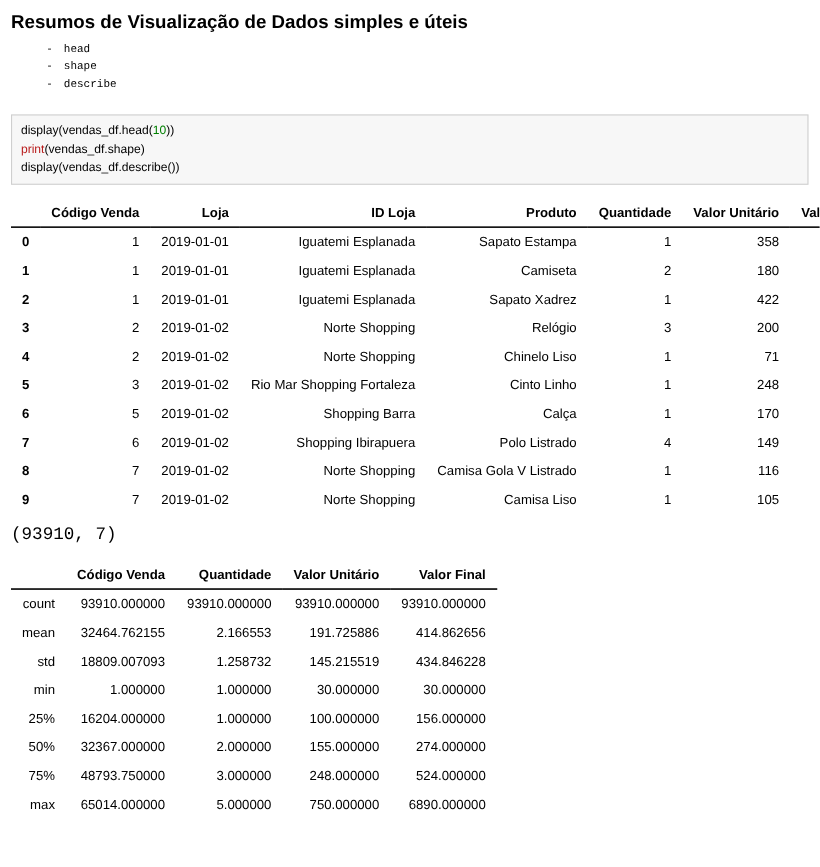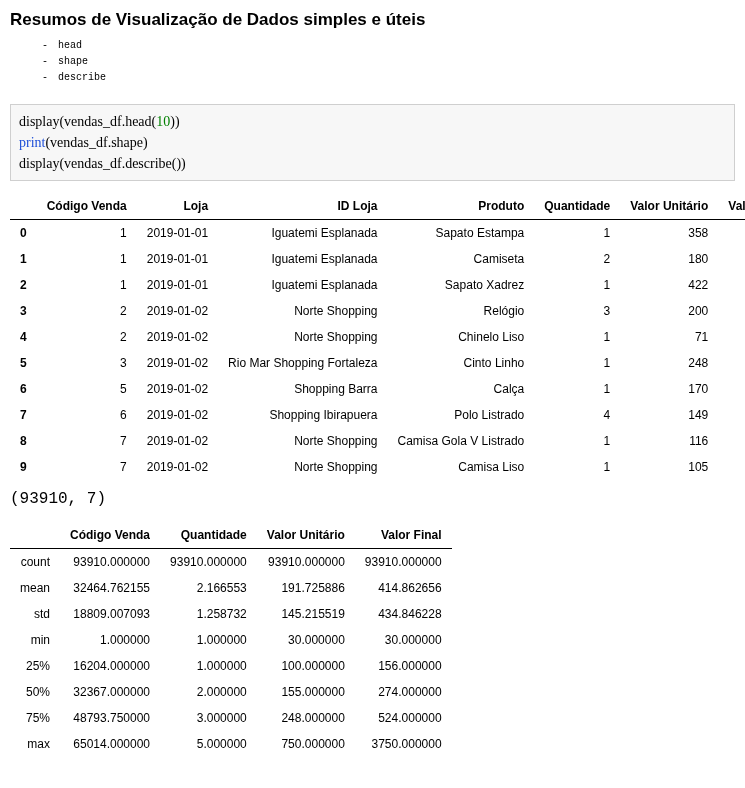--- a/index.html
+++ b/index.html
@@ -30,27 +30,27 @@
   }
   ul.bullet-list li::before {
     content: "-";
     position: absolute;
     left: -16px;
   }
   .code-cell {
     border: 1px solid #cfcfcf;
     background: #f7f7f7;
     padding: 6px 8px;
-    font-family: Liberation Serif, serif;
-    font-size: 14px;
+    font-family: Liberation Sans, sans-serif;
+    font-size: 11px;
     line-height: 1.5;
     margin-bottom: 12px;
   }
   .code-cell .fn { color: #000; }
-  .code-cell .print { color: #1d4ed8; }
+  .code-cell .print { color: #b91c1c; }
   .code-cell .num { color: #008000; }
   table.df {
     border-collapse: collapse;
     font-size: 12px;
     margin-bottom: 10px;
   }
   table.df th, table.df td {
     padding: 6px 10px;
     text-align: right;
     white-space: nowrap;
@@ -280,16 +280,16 @@
         <td>48793.750000</td>
         <td>3.000000</td>
         <td>248.000000</td>
         <td>524.000000</td>
       </tr>
       <tr>
         <th>max</th>
         <td>65014.000000</td>
         <td>5.000000</td>
         <td>750.000000</td>
-        <td>3750.000000</td>
+        <td>6890.000000</td>
       </tr>
     </tbody>
 </table>
 
 </body></html>

